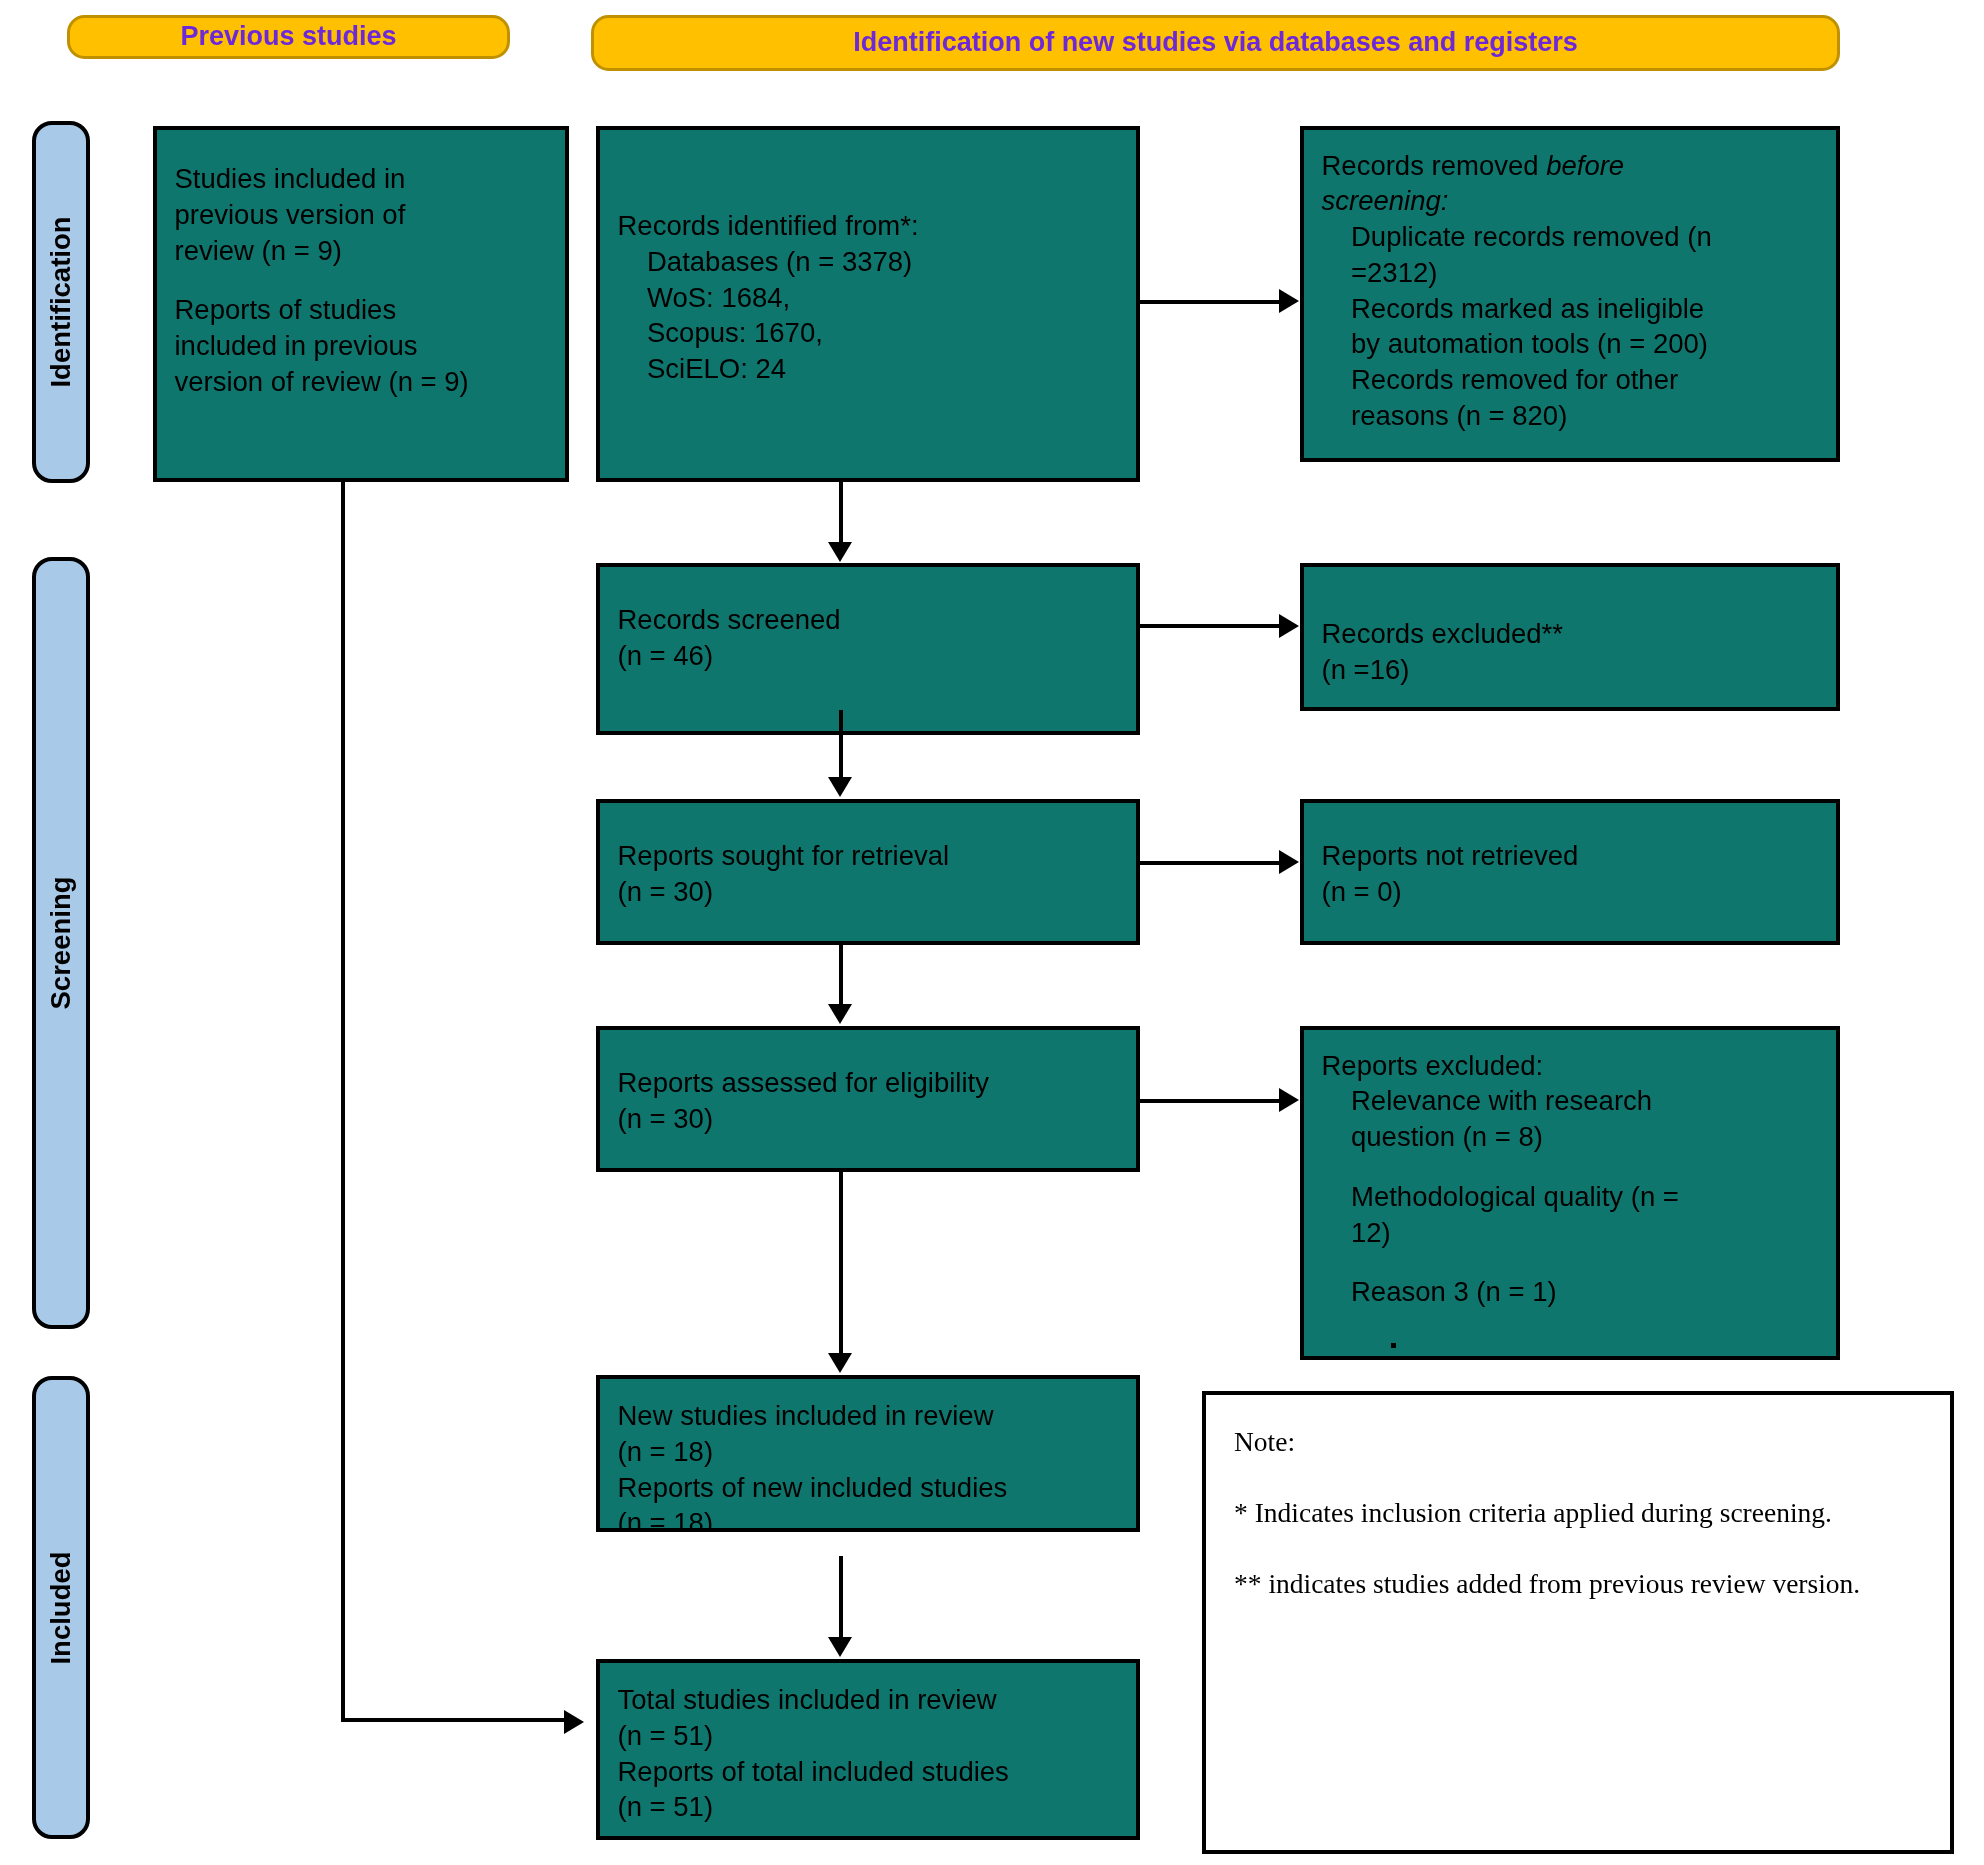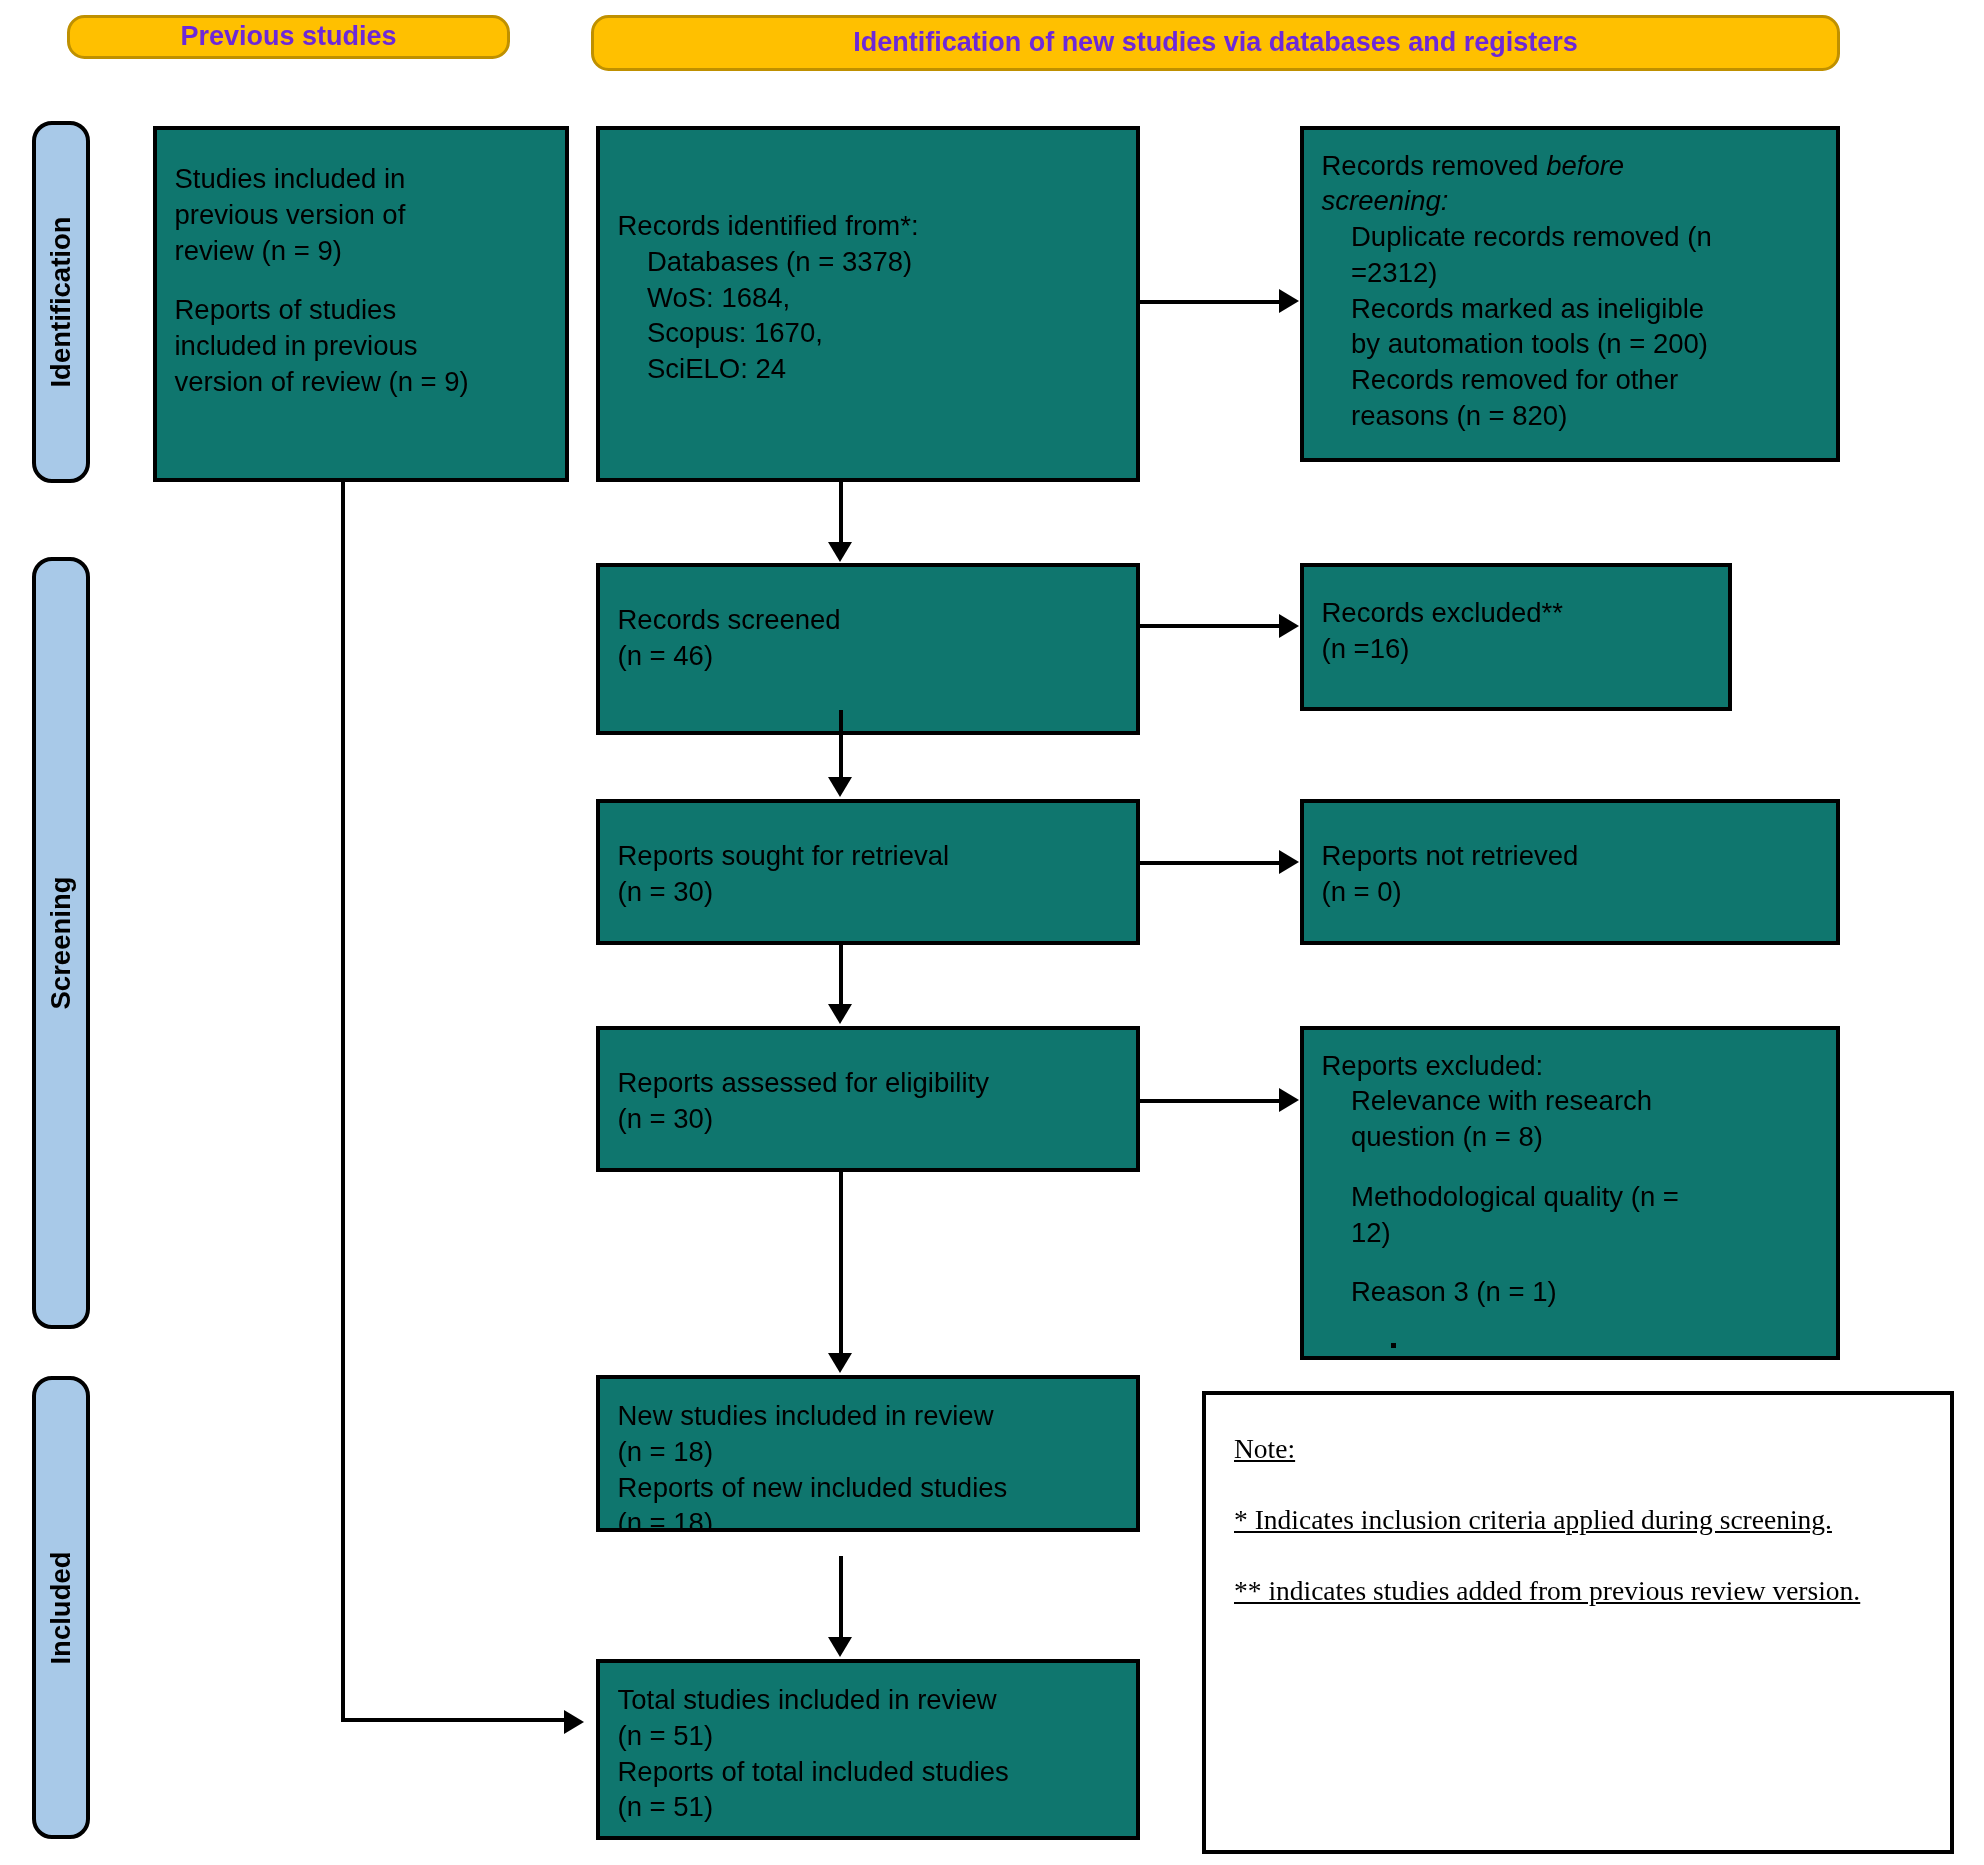--- a/index.html
+++ b/index.html
@@ -77,24 +77,23 @@
     position: absolute;
     background: #ffffff;
     border: 4.7px solid #000000;
     box-sizing: border-box;
     padding: 29.5px 28px;
     font-family: "Liberation Serif", serif;
     font-size: 27.5px;
     color: #000000;
   }
   .note-box p {
-    margin: 8px 0 39px 0;
+    margin: 1px 0 39px 0;
     text-align: justify;
     text-justify: inter-word;
-    text-decoration: underline;
   }
   .note-box p:last-child { margin-bottom: 0; }
 
   
   .ln-v, .ln-h {
     position: absolute;
     background: #000000;
   }
   .ln-v { width: 4px; }
   .ln-h { height: 4px; }
@@ -171,21 +170,21 @@
     <div class="ln ind">by automation tools (n = 200)</div>
     <div class="ln ind">Records removed for other</div>
     <div class="ln ind">reasons (n = 820)</div>
   </div>
 
   <div class="node" style="left:596px; top:563px; width:544px; height:172px; padding-top:35px;">
     <div class="ln">Records screened</div>
     <div class="ln">(n = 46)</div>
   </div>
 
-  <div class="node" style="left:1300px; top:563px; width:432px; height:148px; padding-top:28px;">
+  <div class="node" style="left:1300px; top:563px; width:540px; height:148px; padding-top:49px;">
     <div class="ln">Records excluded**</div>
     <div class="ln">(n =16)</div>
   </div>
 
   <div class="node" style="left:596px; top:799px; width:544px; height:146px; padding-top:35px;">
     <div class="ln">Reports sought for retrieval</div>
     <div class="ln">(n = 30)</div>
   </div>
 
   <div class="node" style="left:1300px; top:799px; width:540px; height:146px; padding-top:35px;">

